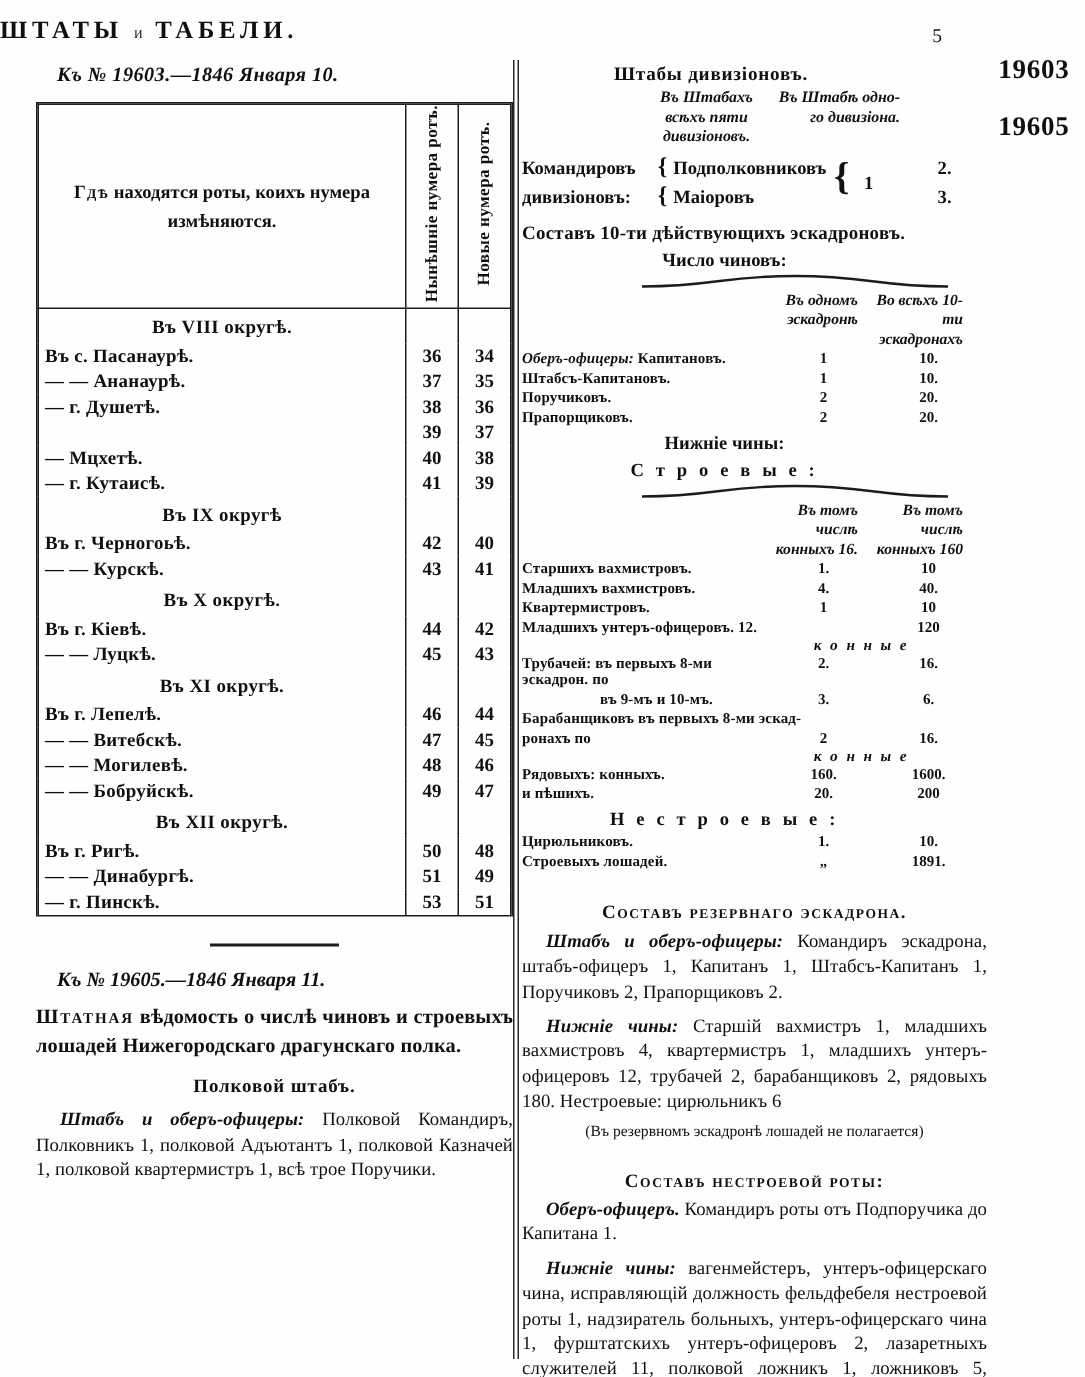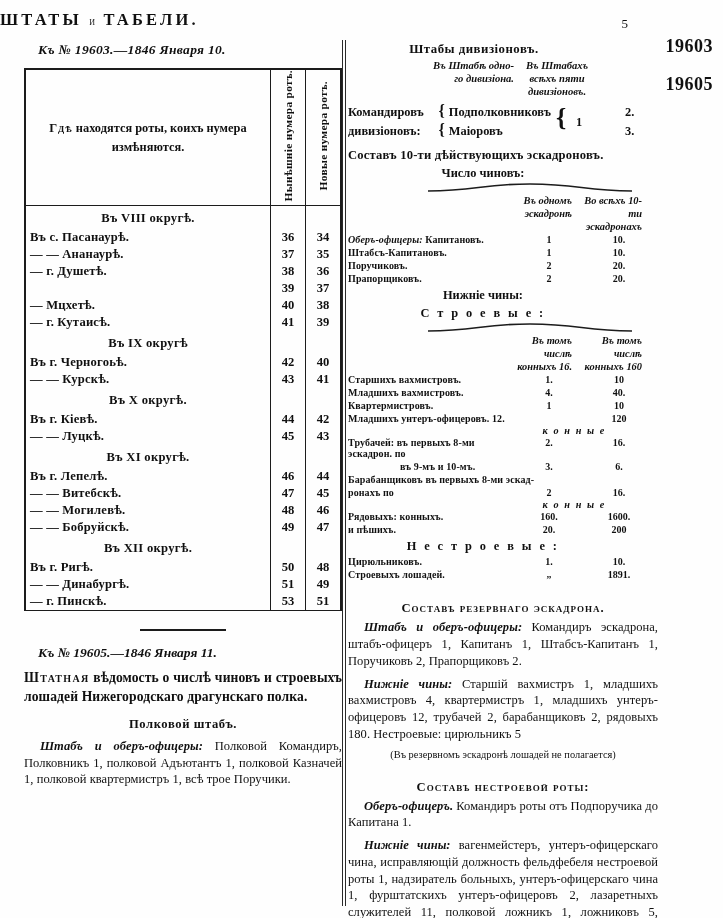--- a/index.html
+++ b/index.html
@@ -497,25 +497,25 @@
       <span class="it">Штабъ и оберъ-офицеры:</span><span> Полковой Командиръ, Полковникъ 1, полковой Адъютантъ 1, полковой Казначей 1, полковой квартермистръ 1, всѣ трое Поручики.</span>
     </p>
 
   </div>
 
   <div class="col-right">
 
     <div class="r-head">Штабы дивизіоновъ.</div>
 
     <div class="r-colheads">
-      <div class="ch a" style="white-space:pre-line">Въ Штабѣ одно-
-го дивизіона.</div>
       <div class="ch" style="white-space:pre-line">Въ Штабахъ
 всѣхъ пяти
 дивизіоновъ.</div>
+      <div class="ch a" style="white-space:pre-line">Въ Штабѣ одно-
+го дивизіона.</div>
     </div>
 
     <div class="brace-block">
       <div class="brace-row">
         <span class="lbl1">Командировъ</span>
         <span class="br">{</span>
         <span class="lbl2">Подполковниковъ</span>
         <span class="v1"></span>
         <span class="v2">2.</span>
       </div>
@@ -673,21 +673,21 @@
         </tbody>
     </table>
 
     <div class="sect-title ctr">Составъ резервнаго эскадрона.</div>
 
     <p class="body">
       <span class="it">Штабъ и оберъ-офицеры:</span><span> Командиръ эскадрона, штабъ-офицеръ 1, Капитанъ 1, Штабсъ-Капитанъ 1, Поручиковъ 2, Прапорщиковъ 2.</span>
     </p>
 
     <p class="body">
-      <span class="it">Нижніе чины:</span><span> Старшій вахмистръ 1, младшихъ вахмистровъ 4, квартермистръ 1, младшихъ унтеръ-офицеровъ 12, трубачей 2, барабанщиковъ 2, рядовыхъ 180. Нестроевые: цирюльникъ 5</span>
+      <span class="it">Нижніе чины:</span><span> Старшій вахмистръ 1, младшихъ вахмистровъ 4, квартермистръ 1, младшихъ унтеръ-офицеровъ 12, трубачей 2, барабанщиковъ 2, рядовыхъ 180. Нестроевые: цирюльникъ 6</span>
     </p>
 
     <div class="note-paren">(Въ резервномъ эскадронѣ лошадей не полагается)</div>
 
     <div class="sect-title ctr">Составъ нестроевой роты:</div>
 
     <p class="body">
       <span class="it">Оберъ-офицеръ.</span><span> Командиръ роты отъ Подпоручика до Капитана 1.</span>
     </p>
 

